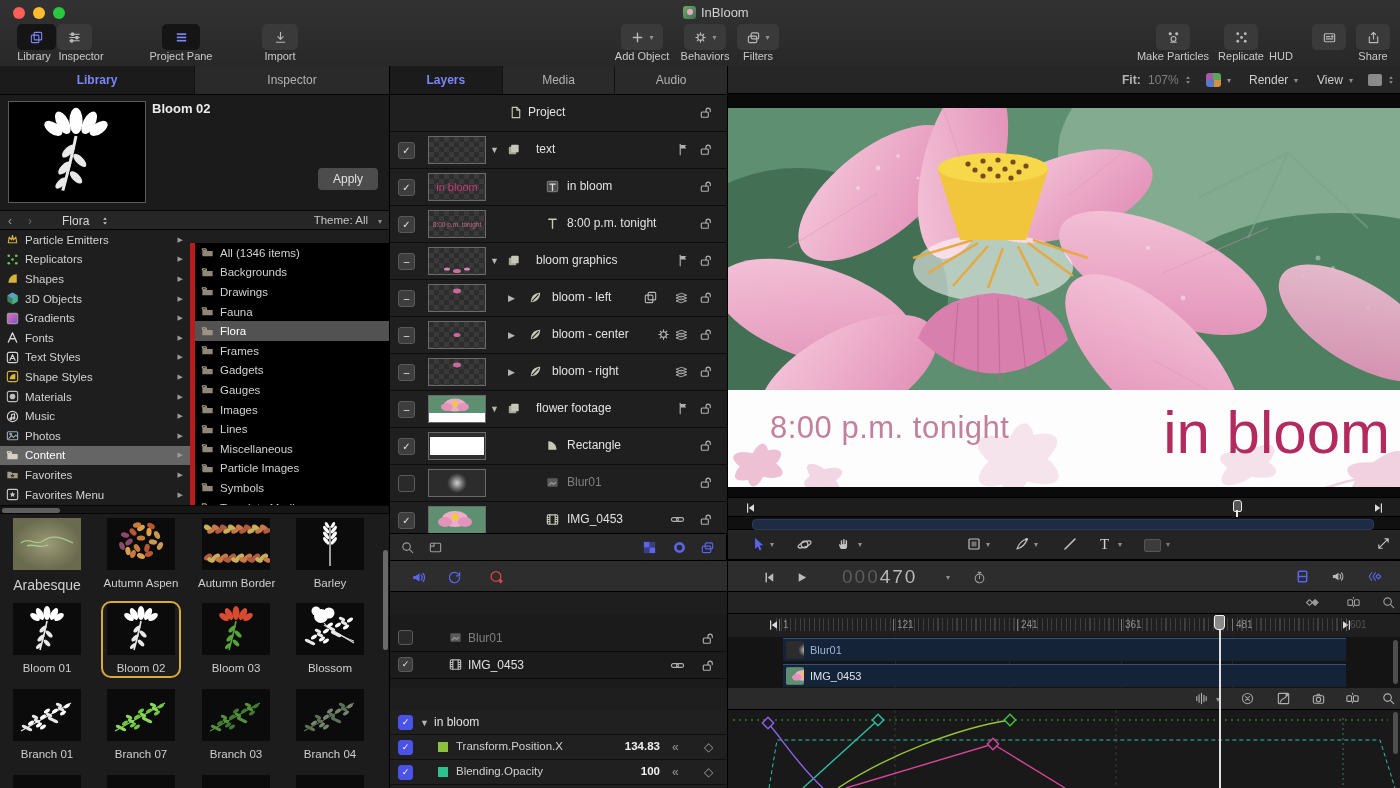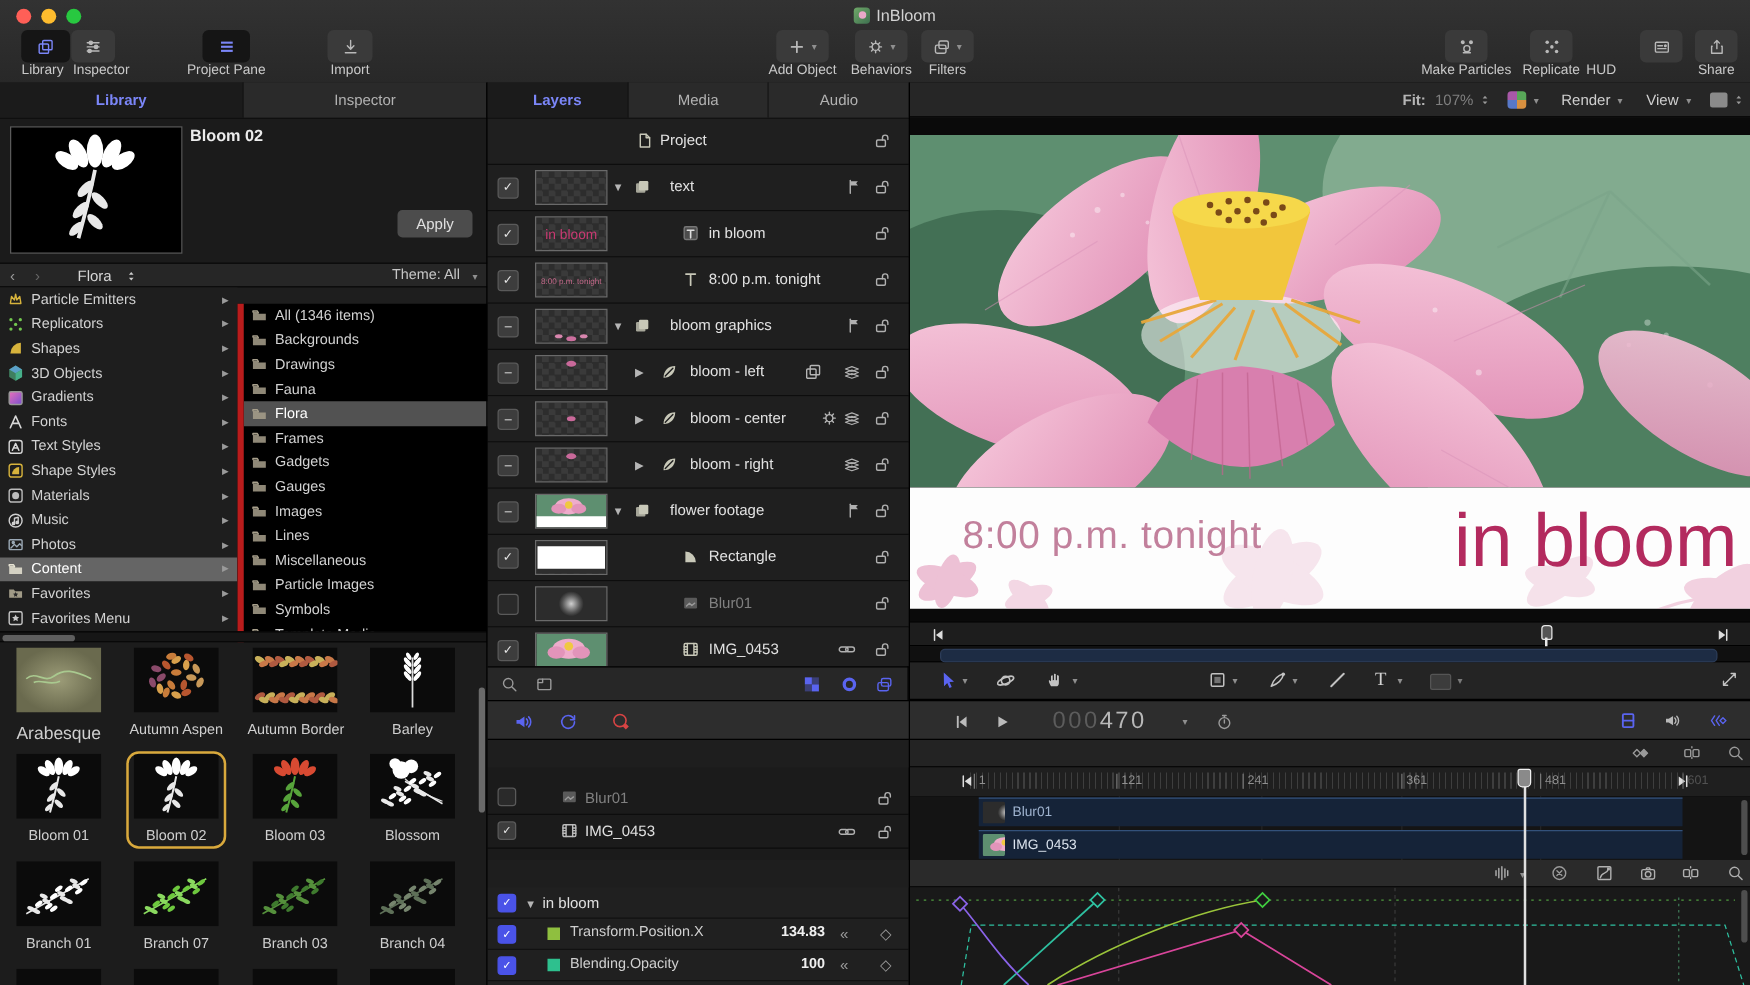--- a/index.html
+++ b/index.html
@@ -1311,21 +1311,21 @@
         </svg>
       </span>
     <span class="abs ic" style="left:612px;top:4px;width:12px;height:14px;color:#ddd">
         <svg viewBox="0 0 16 16">
           <path d="M12.5 2.5v11" stroke-width="1.6"></path>
           <path d="M11 8 4 3v10z" fill="currentColor" stroke="none"></path>
         </svg>
       </span>
   <span class="rlab" style="left:51px;">1</span>
       <span class="rlab" style="left:165px;">121</span>
-      <span class="rlab" style="left:266px;text-align:center;">241</span>
+      <span class="rlab" style="left:289px;text-align:center;">241</span>
       <span class="rlab" style="left:393px;">361</span>
       <span class="rlab" style="left:504px;">481</span>
       <span class="rlab" style="left:618px;opacity:.45">601</span>
     </div>
   <div class="abs" style="left:728px;top:637px;width:672px;height:51px;background:#141414">
     <div class="abs" style="left:167px;top:0;width:1px;height:51px;background:#242424"></div>
     <div class="abs" style="left:281px;top:0;width:1px;height:51px;background:#242424"></div>
     <div class="abs" style="left:393px;top:0;width:1px;height:51px;background:#242424"></div>
     <div class="abs" style="left:504px;top:0;width:1px;height:51px;background:#242424"></div>
     <div id="trackbars">

